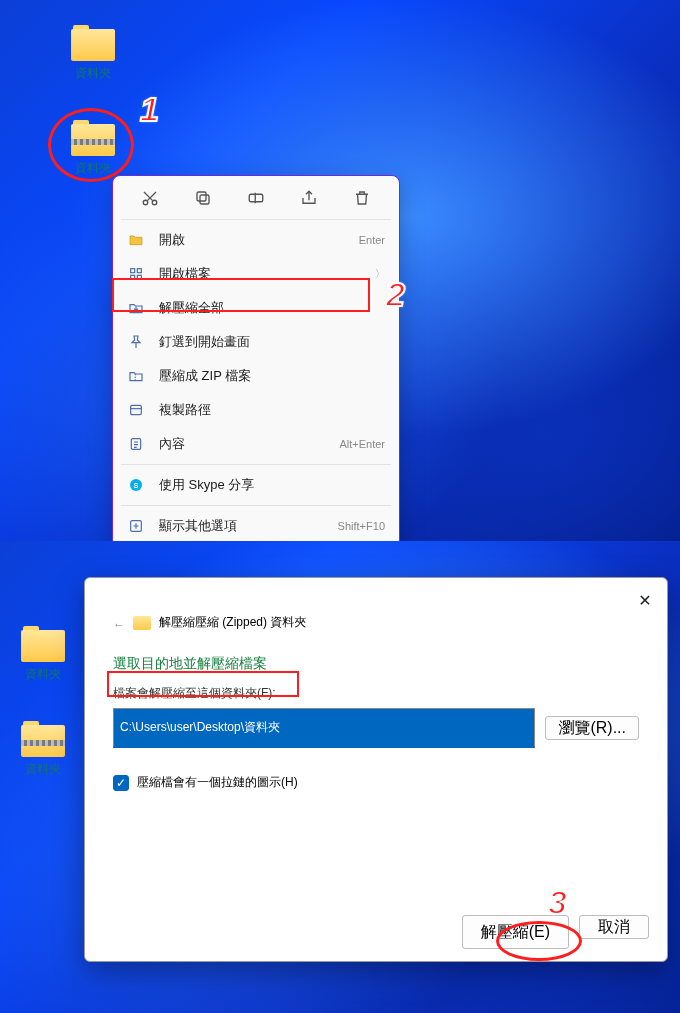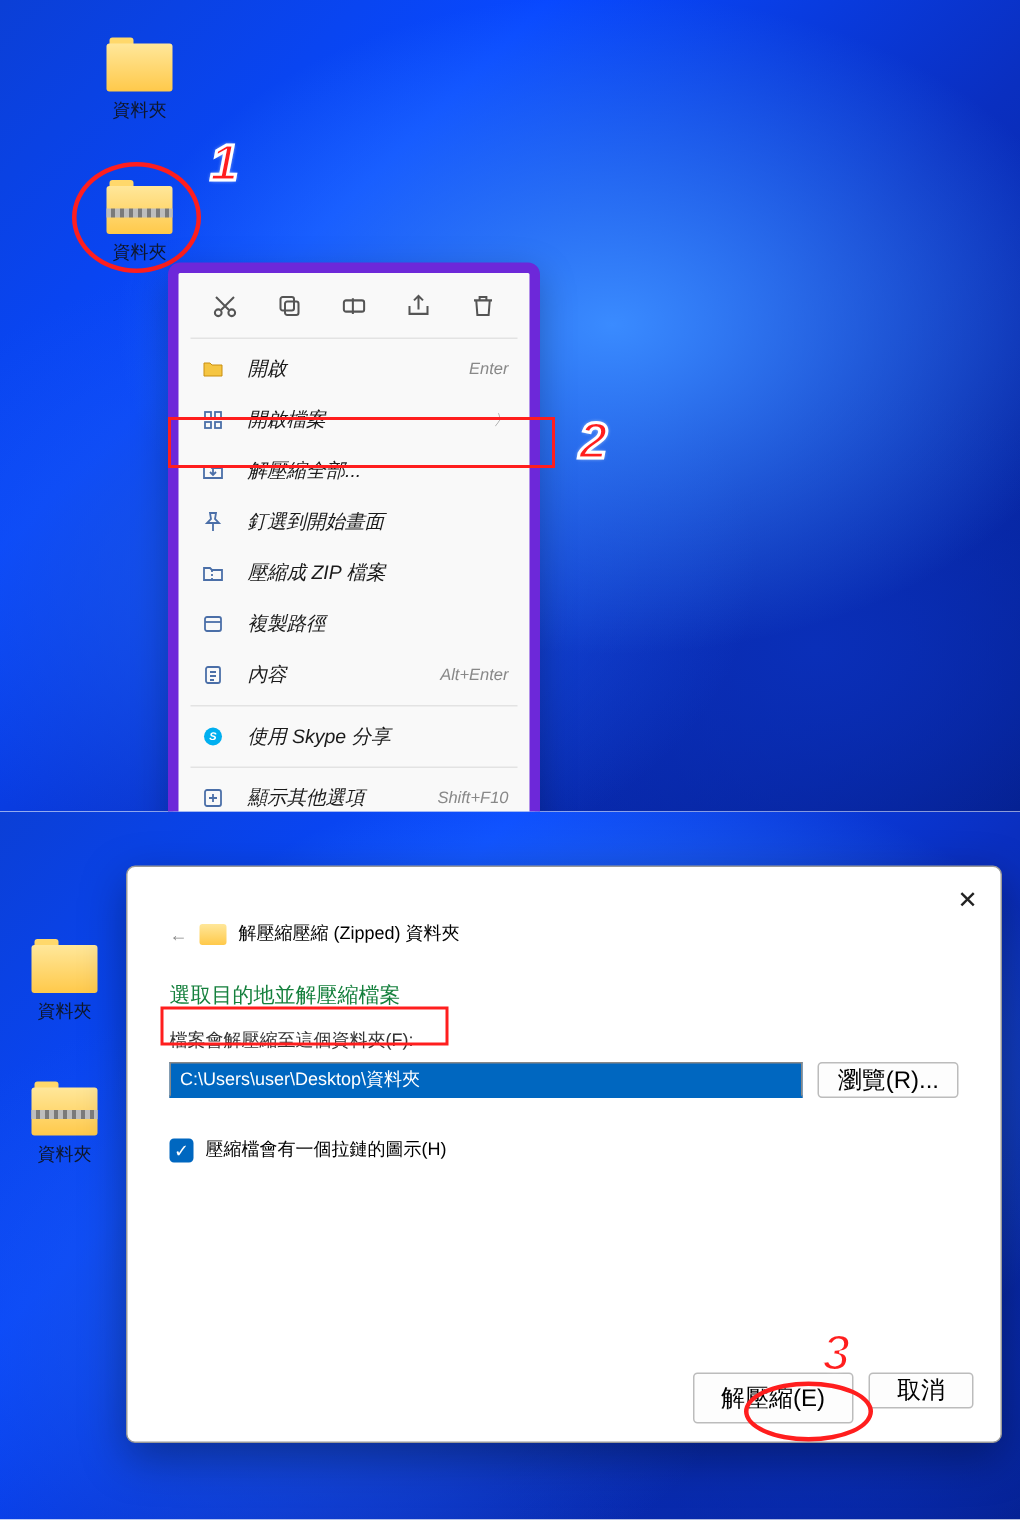--- a/index.html
+++ b/index.html
@@ -22,21 +22,21 @@
     radial-gradient(ellipse 600px 400px at 60% 40%, #3a8bff 0%, transparent 55%),
     radial-gradient(ellipse 500px 350px at 30% 70%, #1a55e8 0%, transparent 60%),
     radial-gradient(ellipse 400px 300px at 80% 80%, #0a2fb8 0%, transparent 60%),
     linear-gradient(135deg, #0b3fd6 0%, #0848ff 30%, #0a2fc0 60%, #041e8a 100%);
 }
 
 .desktop-icon {
   position: absolute;
   width: 70px;
   text-align: center;
-  color: #0f172a;
+  color: #0f766e;
   font-size: 12px;
 }
 .folder-glyph, .zip-glyph {
   display: block;
   margin: 0 auto 4px;
   width: 44px; height: 36px;
   position: relative;
 }
 .folder-glyph::before {
   content: "";
@@ -100,27 +100,26 @@
 }
 .red-box {
   position: absolute;
   border: 2px solid #ff1e1e;
   pointer-events: none;
 }
 
 .ctx {
   position: absolute;
   left: 112px; top: 175px;
-  width: 248px;
+  width: 288px;
   background: #f9f9f9;
-  border: 7px solid #6d28d9;
+  border: 1px solid #6d28d9;
   border-radius: 8px;
   box-shadow: 0 8px 24px rgba(0,0,0,0.25);
   padding: 4px 0;
-  font-style: italic;
 }
 .ctx-toolbar {
   display: flex;
   justify-content: space-around;
   padding: 6px 10px;
 }
 .ctx-tool {
   width: 24px; height: 24px;
   display: flex; align-items: center; justify-content: center;
   color: #555;
@@ -177,21 +176,21 @@
 .dlg-title {
   color: #15803d;
   font-size: 14px;
   padding: 14px 28px 6px;
 }
 .dlg-body { padding: 6px 28px; }
 .dlg-label { font-size: 12px; color: #333; margin-bottom: 6px; }
 .path-row { display: flex; gap: 10px; align-items: center; }
 .path-input {
   flex: 1 1 auto;
-  height: 24px;
+  height: 40px;
   border: 1px solid #888;
   border-bottom: 2px solid #0067c0;
   background: #0067c0;
   color: #fff;
   padding: 0 6px;
   font-size: 12px;
 }
 .btn {
   height: 24px;
   padding: 0 12px;

